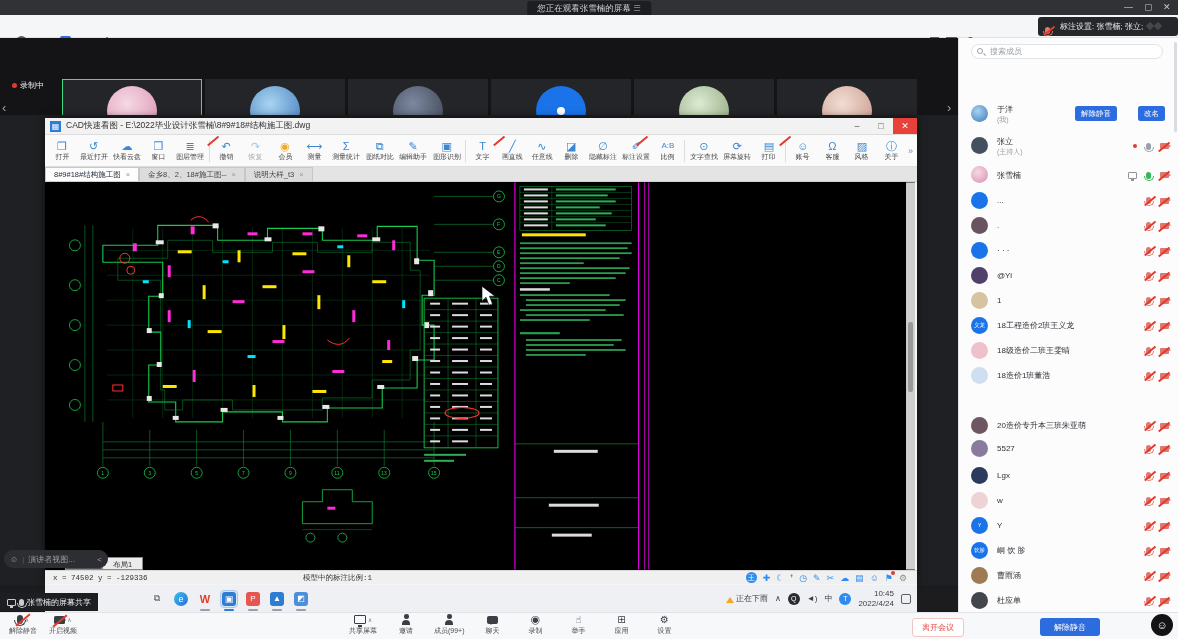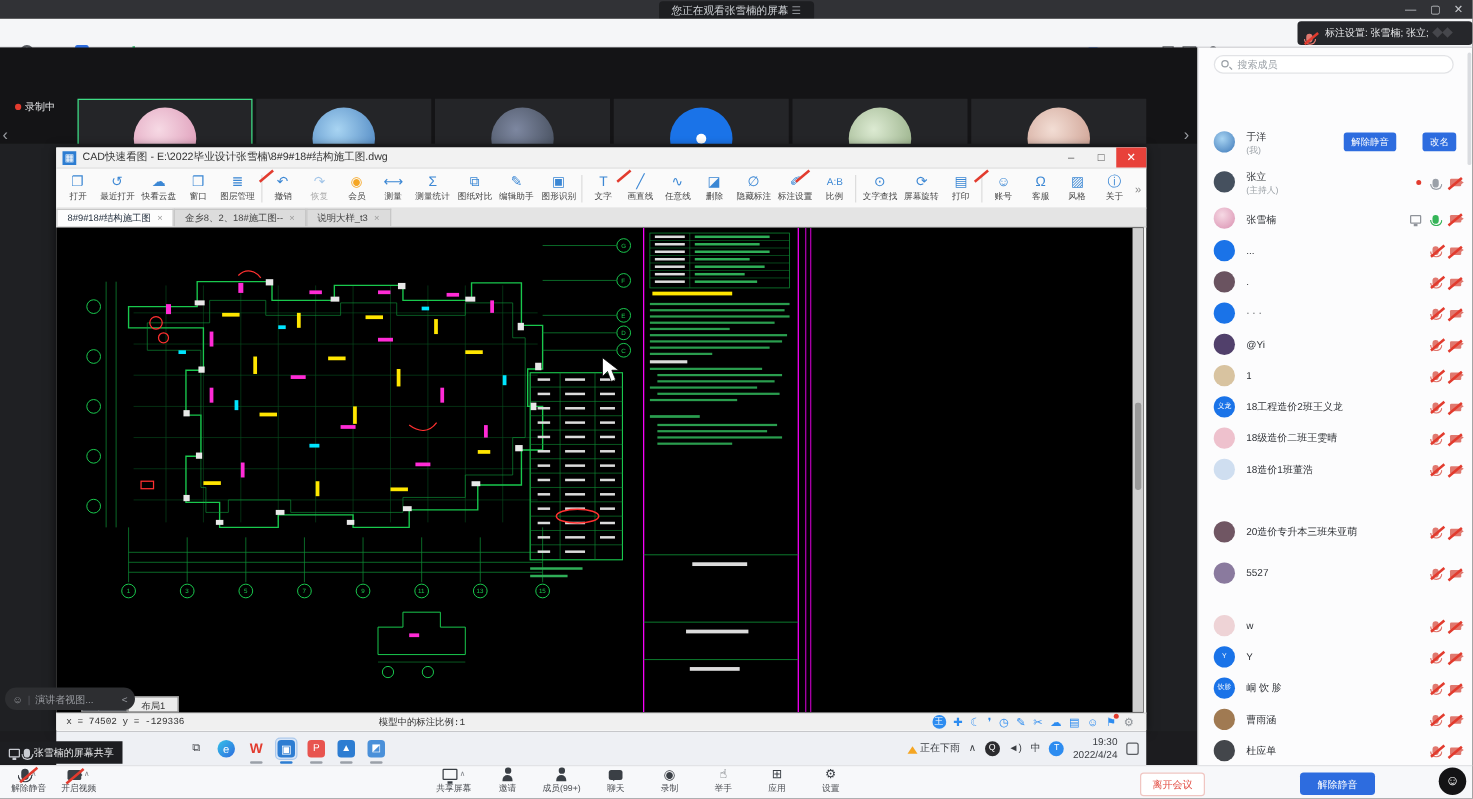--- a/index.html
+++ b/index.html
@@ -697,21 +697,21 @@
   <span class="tbico underline">
       <i style="width:14px;height:14px;border-radius:3px;background:#4a90d9;color:#fff;font-size:8px;text-align:center;line-height:14px;font-style:normal">◩</i>
     </span>
   <span class="tray">
     <span><i style="display:inline-block;border:4px solid transparent;border-bottom:6px solid #f5a623;vertical-align:-2px"></i> <span>正在下雨</span></span>
     <span>∧</span>
     <span class="qq">Q</span>
     <span>◄)</span>
     <span>中</span>
     <span class="tcirc">T</span>
-    <span class="clock"><span>19:30</span><br><span>2022/4/24</span></span>
+    <span class="clock"><span>10:45</span><br><span>2022/4/24</span></span>
     <span class="notif"></span>
   </span>
 </div>
 
 <div class="abs sharelabel">
   <i class="ic-screen"></i>
   <i class="ic-mic"></i>
   <span>张雪楠的屏幕共享</span>
 </div>
 
@@ -876,23 +876,31 @@
       </span>
     </div>
   <div class="mrow" style="top:375px;height:25px">
       <span class="mavatar" style="top: 4px; background: rgb(112, 86, 99);"><i style="font-style:normal"></i></span>
       <span class="mname">20造价专升本三班朱亚萌</span>
       <span class="micons">
         <i class="ic-mic redoff slash"></i>
         <i class="ic-cam redoff slash"></i>
       </span>
     </div>
-  <div class="mrow" style="top:408px;height:25px">
+  <div class="mrow" style="top:398px;height:25px">
       <span class="mavatar" style="top: 4px; background: rgb(138, 122, 158);"><i style="font-style:normal"></i></span>
       <span class="mname">5527</span>
+      <span class="micons">
+        <i class="ic-mic redoff slash"></i>
+        <i class="ic-cam redoff slash"></i>
+      </span>
+    </div>
+  <div class="mrow" style="top:425px;height:25px">
+      <span class="mavatar" style="top: 4px; background: rgb(44, 58, 94);"><i style="font-style:normal"></i></span>
+      <span class="mname">Lgx</span>
       <span class="micons">
         <i class="ic-mic redoff slash"></i>
         <i class="ic-cam redoff slash"></i>
       </span>
     </div>
   <div class="mrow" style="top:450px;height:25px">
       <span class="mavatar" style="top: 4px; background: rgb(238, 211, 214);"><i style="font-style:normal"></i></span>
       <span class="mname">w</span>
       <span class="micons">
         <i class="ic-mic redoff slash"></i>

